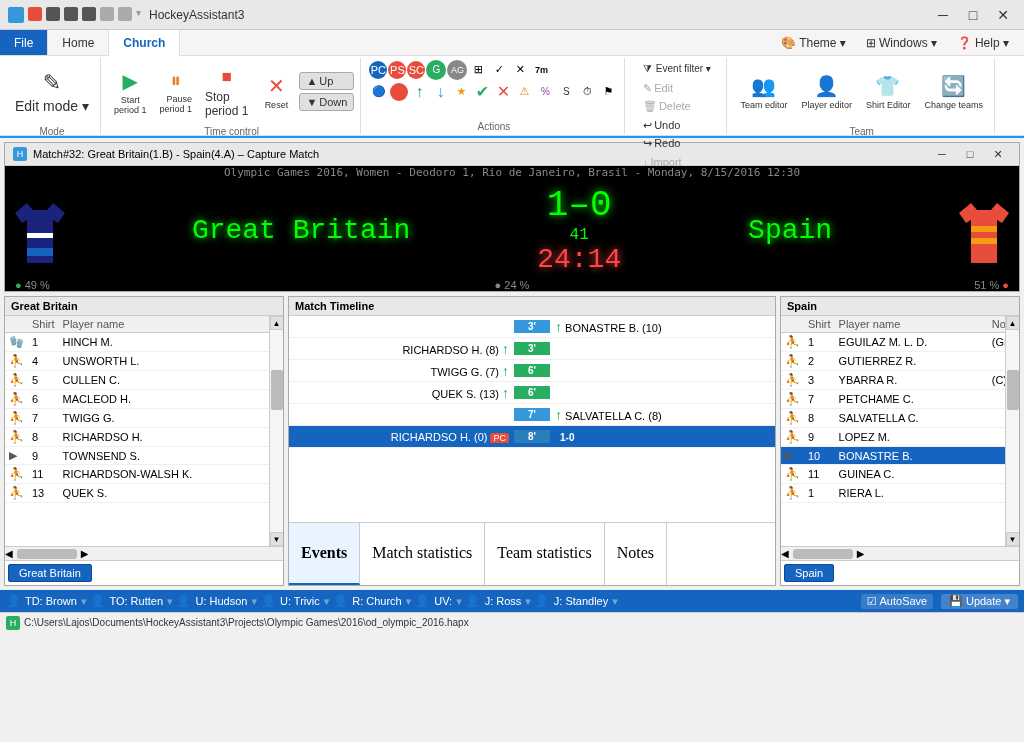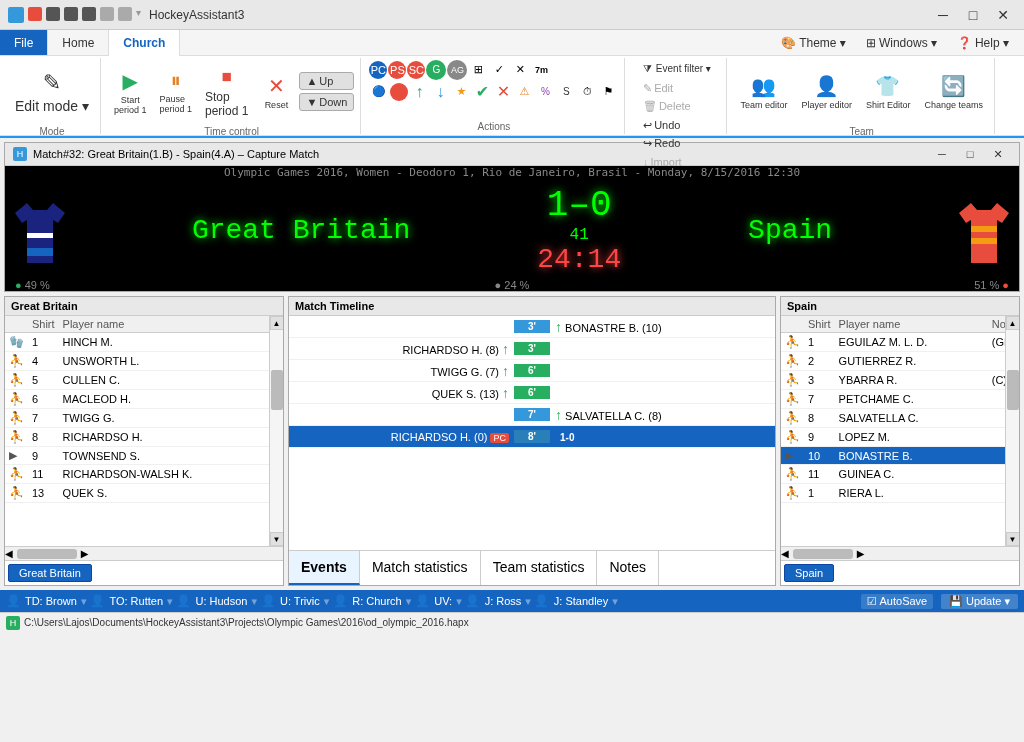--- a/index.html
+++ b/index.html
@@ -91,21 +91,21 @@
     .timeline-content { flex: 1; overflow: hidden; }
     .tl-row { display: flex; align-items: center; height: 22px; border-bottom: 1px solid #f0f0f0; }
     .tl-row.selected { background: #1565c0; color: white; }
     .tl-home { flex: 1; text-align: right; padding-right: 4px; font-size: 11px; }
     .tl-minute { width: 36px; text-align: center; background: #3498db; color: white; font-size: 10px; font-weight: bold; margin: 1px; padding: 1px 2px; }
     .tl-minute.home { background: #27ae60; }
     .tl-away { flex: 1; padding-left: 4px; font-size: 11px; }
     .tl-score-badge { background: #1565c0; color: white; padding: 1px 5px; font-size: 10px; font-weight: bold; border-radius: 2px; }
     .tl-pc-badge { background: #e74c3c; color: white; font-size: 9px; padding: 0 3px; border-radius: 2px; }
     .timeline-tabs { border-top: 1px solid #ccc; display: flex; }
-    .tl-tab { padding: 8px 12px; font-size: 14px; cursor: pointer; border-right: 1px solid #ccc; }
+    .tl-tab { padding: 21px 12px; font-size: 16px; cursor: pointer; border-right: 1px solid #ccc; font-family: Liberation Serif, serif; }
     .tl-tab.active { background: #e8f4ff; border-bottom: 2px solid #1565c0; font-weight: bold; }
 
     
     .spain-list { width: 240px; background: white; border: 1px solid #aaa; display: flex; flex-direction: column; }
     .spain-list-header { background: #e8e8e8; padding: 3px 6px; font-size: 11px; font-weight: bold; border-bottom: 1px solid #ccc; }
     .spain-list-table { flex: 1; overflow: hidden; }
     .sl-table { width: 100%; border-collapse: collapse; font-size: 11px; }
     .sl-table th { background: #f0f0f0; border-bottom: 1px solid #ccc; padding: 2px 4px; text-align: left; font-weight: normal; color: #555; }
     .sl-table td { padding: 2px 4px; border-bottom: 1px solid #f0f0f0; }
 
@@ -180,21 +180,21 @@
     </div>
 
     <div class="ribbon-group" style="min-width:140px;">
       <div class="ribbon-group-content" style="gap:3px;">
         <div class="ribbon-btn-large">
           <div style="font-size:20px;color:#27ae60;">▶</div>
           <div style="font-size:9px;text-align:center;">Start<br>period 1</div>
         </div>
         <div class="ribbon-btn-large">
           <div style="font-size:20px;color:#e67e22;">⏸</div>
-          <div style="font-size:9px;text-align:left;">Pause<br>period 1</div>
+          <div style="font-size:9px;text-align:right;">Pause<br>period 1</div>
         </div>
         <div class="ribbon-btn-large">
           <div style="font-size:20px;color:#e74c3c;">⏹</div>
           <div style="font-size:12px;text-align:left;">Stop<br>period 1</div>
         </div>
         <div class="ribbon-btn-large">
           <div style="font-size:20px;color:#e74c3c;">✕</div>
           <div style="font-size:9px;text-align:center;">Reset</div>
         </div>
         <div class="updown-group">

